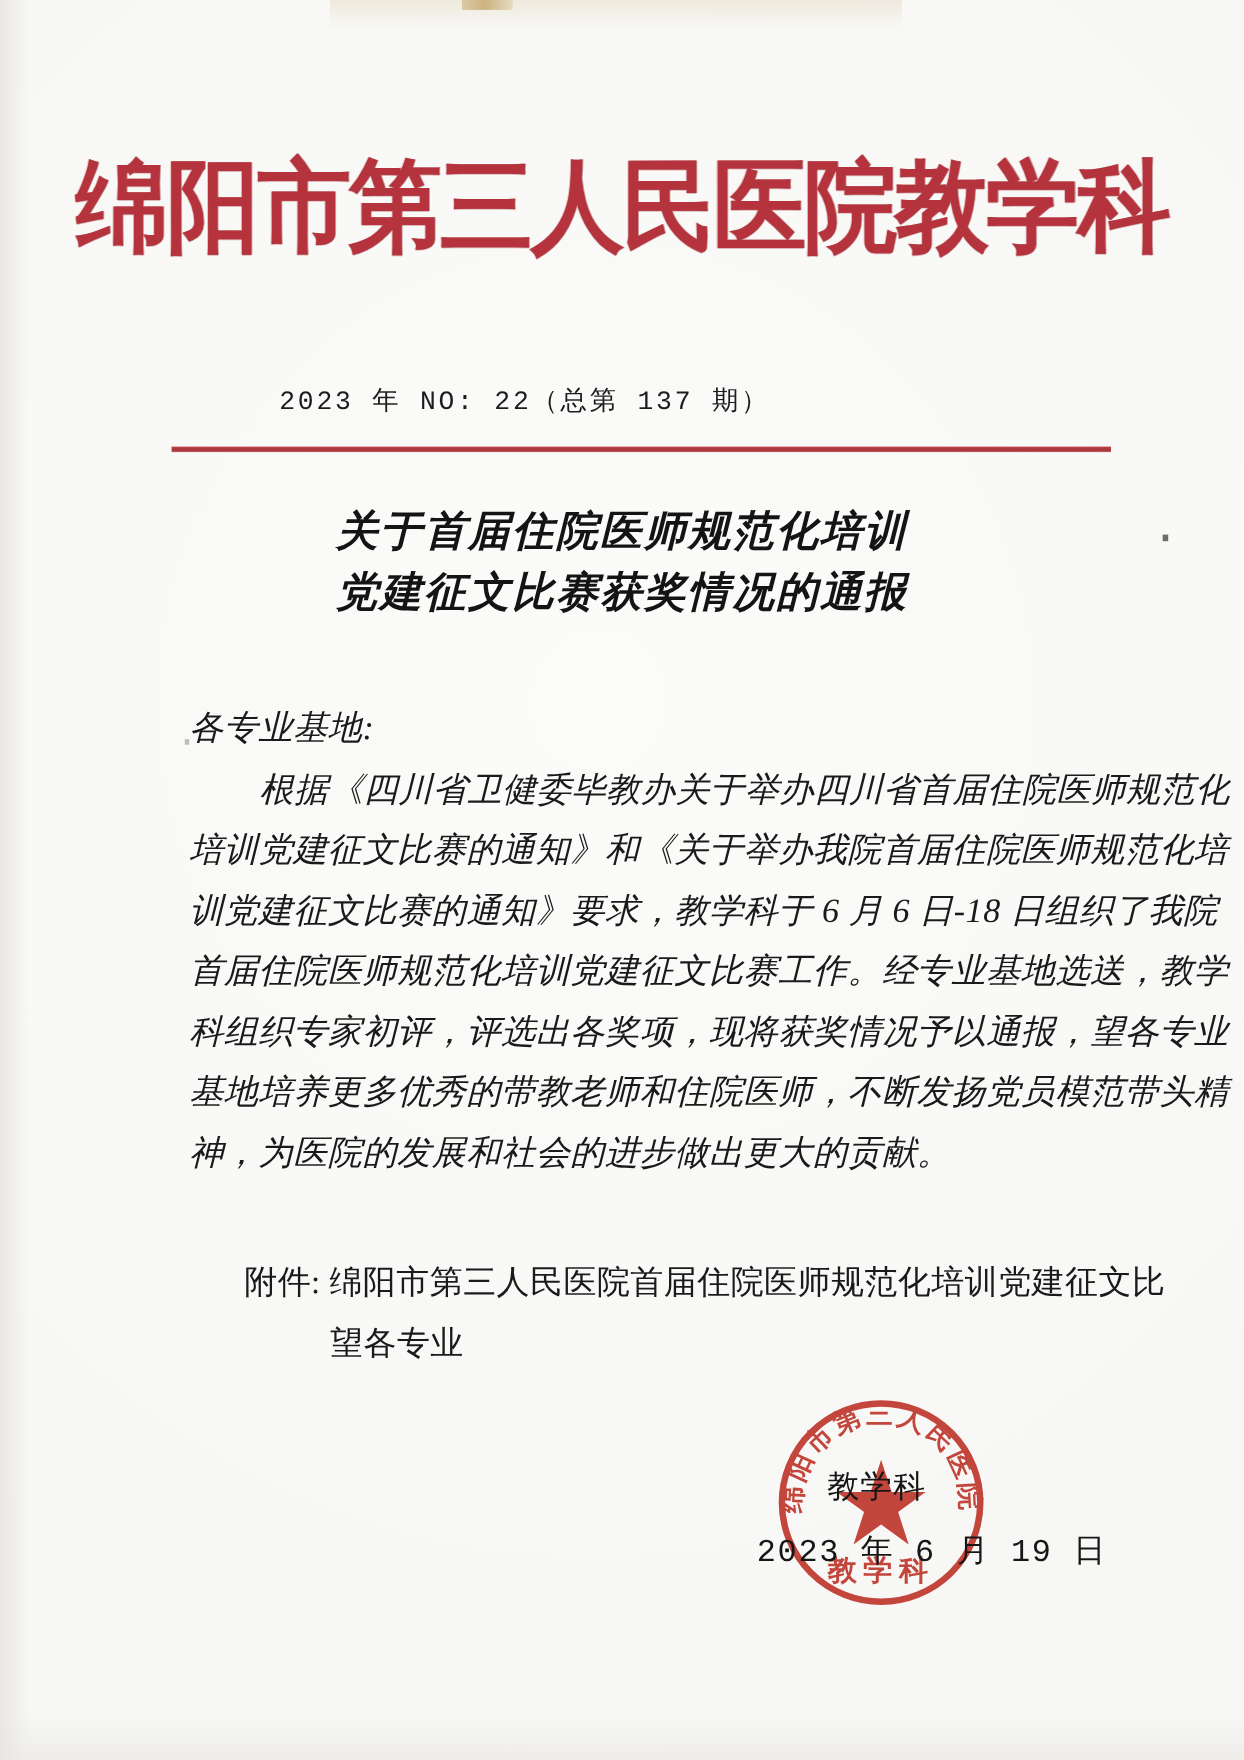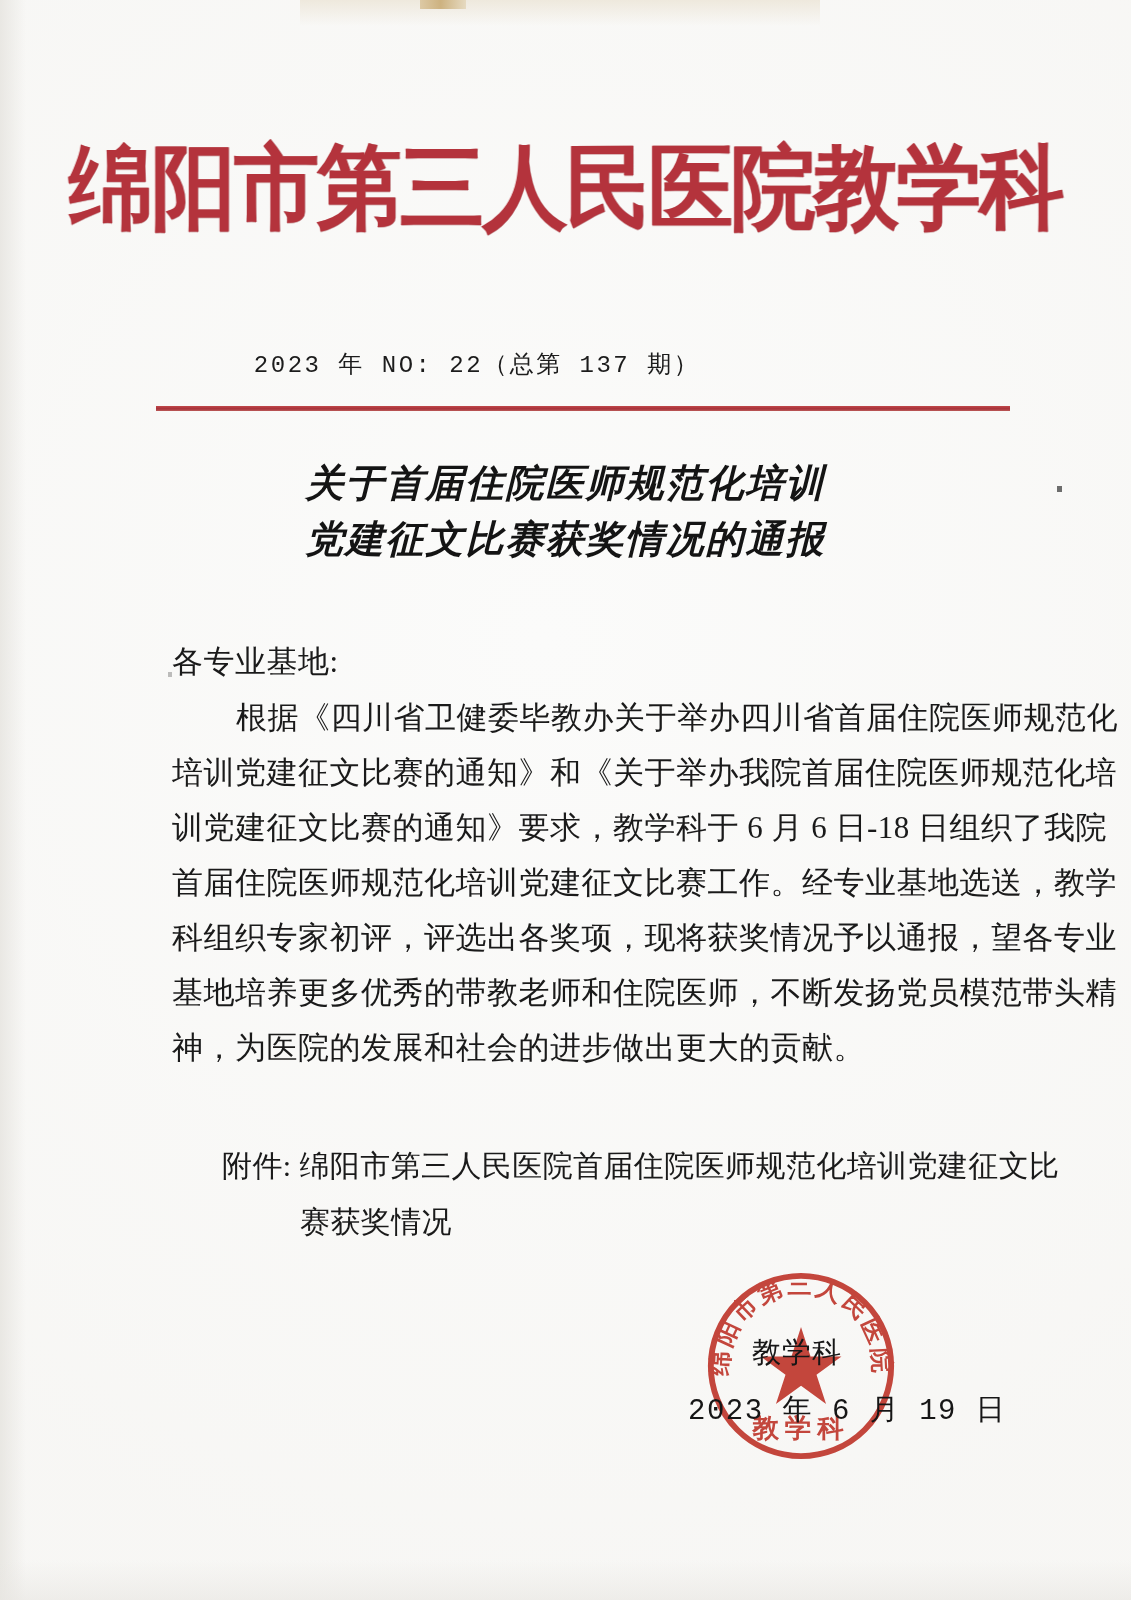--- a/index.html
+++ b/index.html
@@ -131,20 +131,21 @@
   #body-block {
     position: absolute;
     left: 172px;
     top: 634px;
     width: 792px;
     color: #1a1a1a;
     font-family: "Liberation Serif", "DejaVu Serif", serif;
     font-size: 31px;
     line-height: 55px;
     letter-spacing: 0.5px;
+    font-style: italic;
   }
   .salutation {
     display: block;
     white-space: nowrap;
     margin-bottom: 1px;
   }
   .bodyline {
     display: block;
     white-space: nowrap;
     text-align: justify;
@@ -239,21 +240,21 @@
     <span class="bodyline">培训党建征文比赛的通知》和《关于举办我院首届住院医师规范化培</span>
     <span class="bodyline">训党建征文比赛的通知》要求，教学科于 6 月 6 日-18 日组织了我院</span>
     <span class="bodyline">首届住院医师规范化培训党建征文比赛工作。经专业基地选送，教学</span>
     <span class="bodyline">科组织专家初评，评选出各奖项，现将获奖情况予以通报，望各专业</span>
     <span class="bodyline">基地培养更多优秀的带教老师和住院医师，不断发扬党员模范带头精</span>
     <span class="bodyline">神，为医院的发展和社会的进步做出更大的贡献。</span>
   </div>
 
   <div id="attachment">
     <span class="aline first">附件: 绵阳市第三人民医院首届住院医师规范化培训党建征文比</span>
-    <span class="aline second">赛获奖情况</span>
+    <span class="aline second">望各专业</span>
   </div>
 
   <div id="seal">
     <svg viewBox="0 0 200 200" xmlns="http://www.w3.org/2000/svg" aria-hidden="true">
       <defs>
         <path id="sealArcTop" d="M 26,100 A 74,74 0 0 1 174,100" fill="none"></path>
         <path id="sealArcBottom" d="M 40,100 A 60,60 0 0 0 160,100" fill="none"></path>
       </defs>
 
       <circle cx="100" cy="100" r="92" fill="none" stroke="#c0392f" stroke-width="6"></circle>

